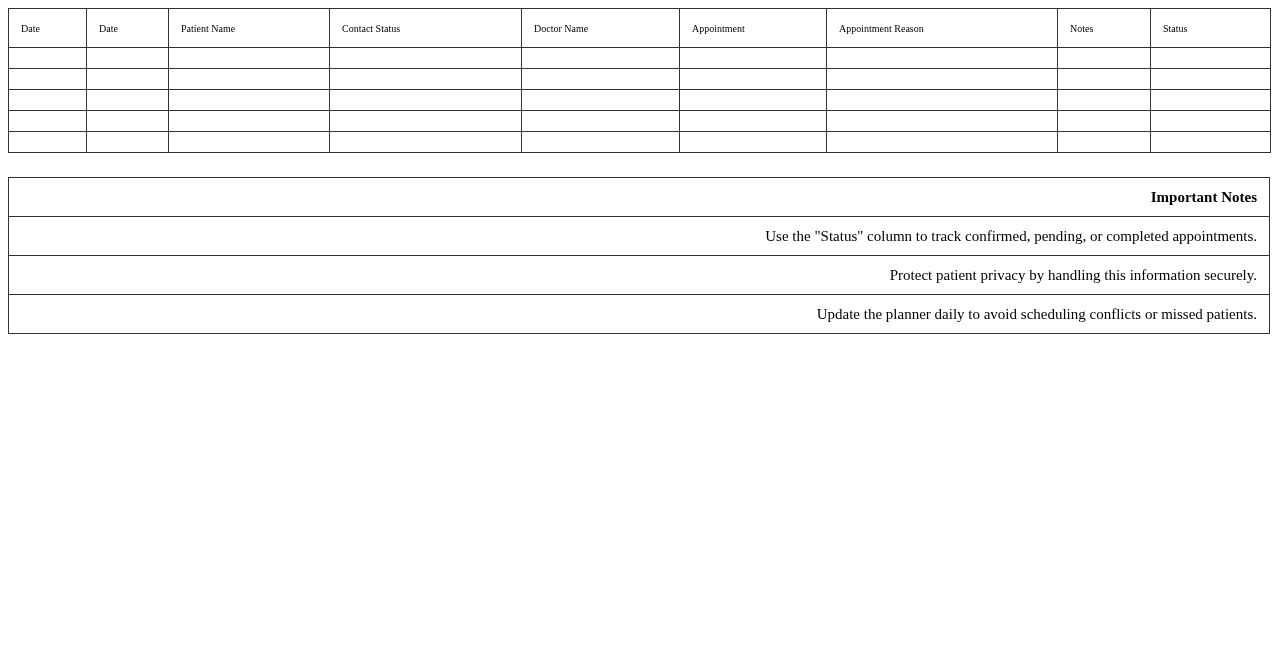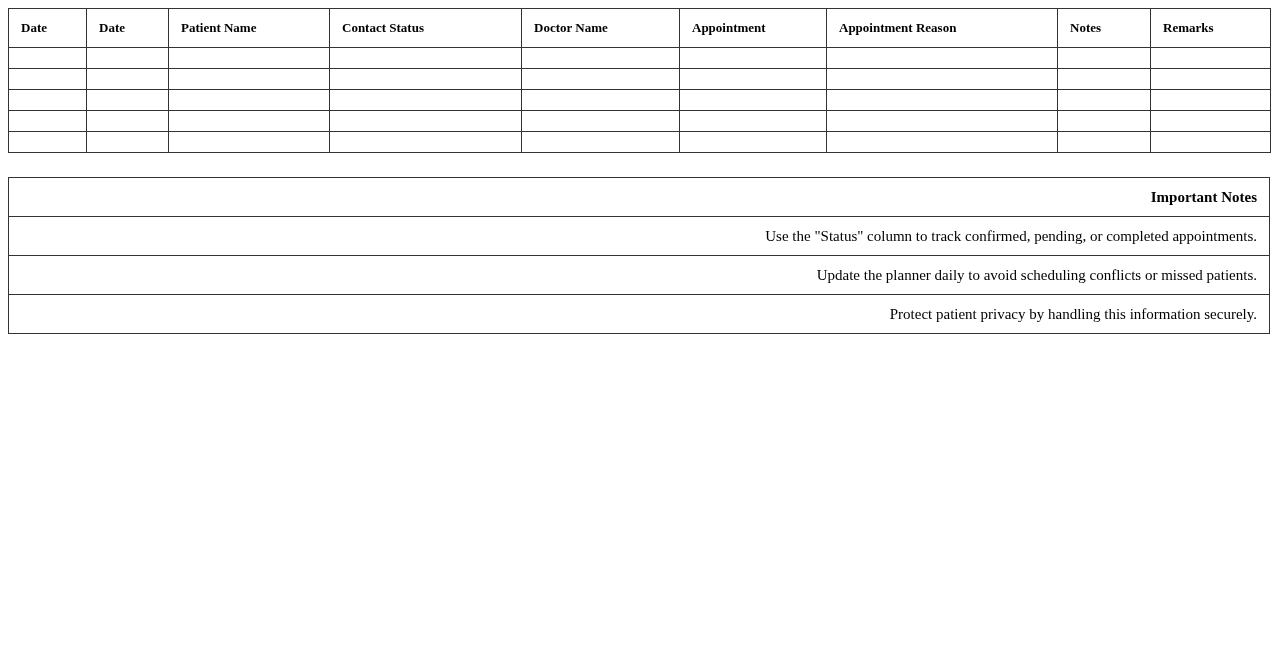--- a/index.html
+++ b/index.html
@@ -1,20 +1,20 @@
 <!DOCTYPE html>
 <html><head>
 <meta charset="utf-8">
 <style>
   html, body { margin: 0; padding: 0; background: #ffffff; }
   body { width: 1278px; height: 650px; position: relative; font-family: "Liberation Serif", serif; color: #000; font-size: 15px; }
   table { border-collapse: collapse; position: absolute; left: 8px; }
   #appt { top: 8px; width: 1262px; table-layout: fixed; }
   #appt th, #appt td { border: 1px solid #333; padding: 0 12px; text-align: left; }
-  #appt th { height: 38px; font-weight: bold; font-size: 13px; }
+  #appt th { height: 38px; font-weight: normal; font-size: 10px; }
   #appt td { height: 20px; }
   #notes { top: 177px; width: 1262px; }
   #notes th, #notes td { border: 1px solid #333; padding: 0 12px; text-align: right; height: 38px; }
   #notes th { font-weight: bold; }
   #notes td { font-weight: normal; }
 </style>
 </head>
 <body>
 
 <table id="appt">
@@ -32,21 +32,21 @@
   <thead>
     <tr>
       <th>Date</th>
       <th>Date</th>
       <th>Patient Name</th>
       <th>Contact Status</th>
       <th>Doctor Name</th>
       <th>Appointment</th>
       <th>Appointment Reason</th>
       <th>Notes</th>
-      <th>Remarks</th>
+      <th>Status</th>
     </tr>
   </thead>
   <tbody id="appt-body">
       <tr>
         <td></td>
         <td></td>
         <td></td>
         <td></td>
         <td></td>
         <td></td>
@@ -103,19 +103,19 @@
 
 <table id="notes">
   <tbody>
       <tr>
     <th>Important Notes</th>
   </tr>
   <tr>
         <td>Use the "Status" column to track confirmed, pending, or completed appointments.</td>
       </tr>
   <tr>
-        <td>Update the planner daily to avoid scheduling conflicts or missed patients.</td>
+        <td>Protect patient privacy by handling this information securely.</td>
       </tr>
   <tr>
-        <td>Protect patient privacy by handling this information securely.</td>
+        <td>Update the planner daily to avoid scheduling conflicts or missed patients.</td>
       </tr>
 </tbody>
   </table>
 
 </body></html>

